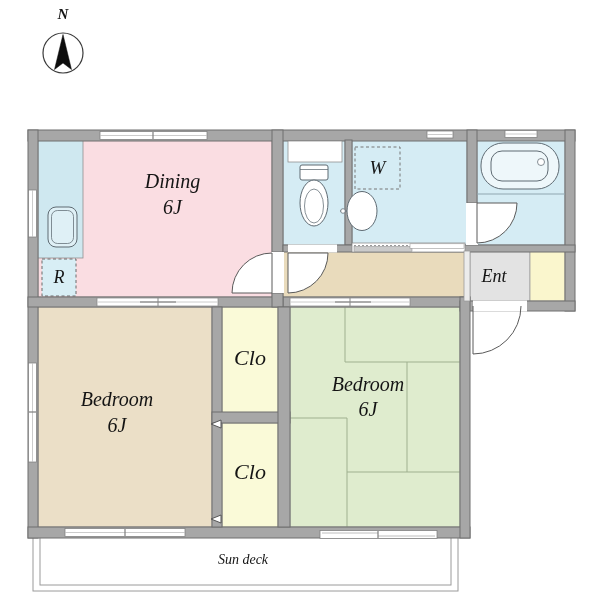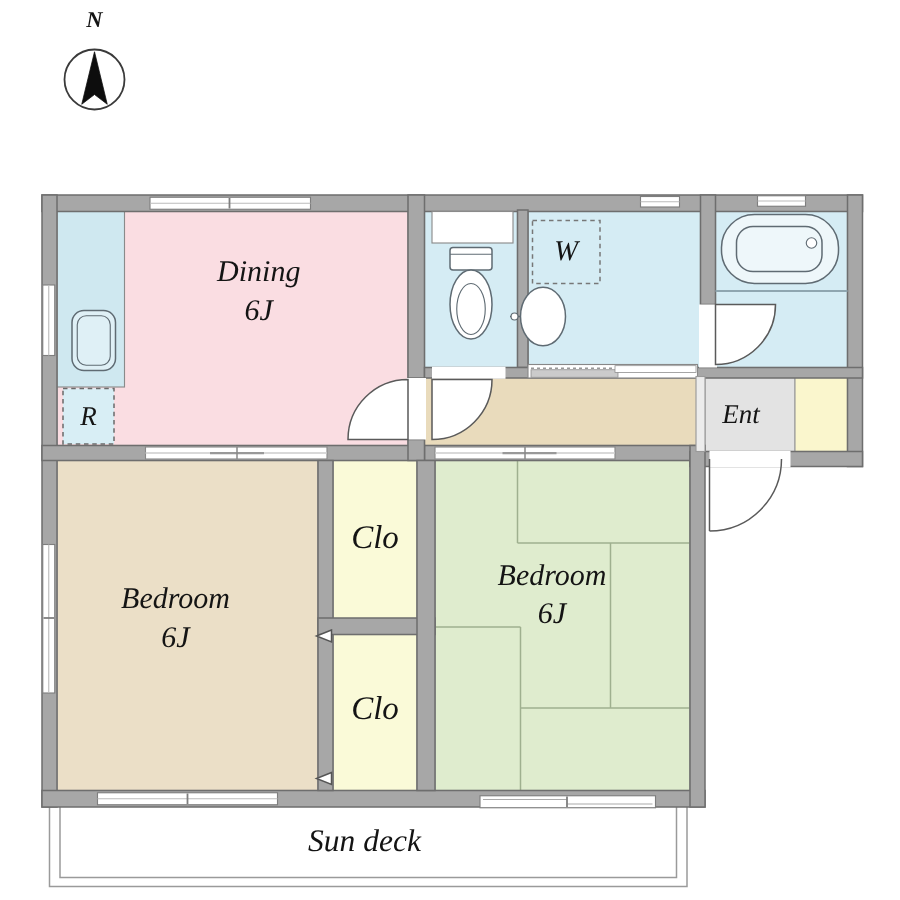--- a/index.html
+++ b/index.html
@@ -10,21 +10,21 @@
   .plan-svg{position:absolute;left:0;top:0;}
   .lbl{
     position:absolute;text-align:center;font-style:italic;color:#141414;
     font-family:"Liberation Serif","DejaVu Serif",serif;line-height:26px;
   }
   .lbl-room{font-size:20px;}
   .lbl-small{font-size:22px;line-height:22px;}
   .lbl-ent{font-size:18px;line-height:22px;}
   .lbl-r{font-size:18px;line-height:22px;}
   .lbl-w{font-size:19px;line-height:24px;}
-  .lbl-deck{font-size:21px;line-height:24px;}
+  .lbl-deck{font-size:14px;line-height:24px;}
   .lbl-n{font-size:15px;line-height:16px;font-weight:600;}
 </style>
 </head>
 <body>
 
 <div class="canvas">
 
   <svg class="plan-svg" width="600" height="600" viewBox="0 0 600 600">
 
     <g>

